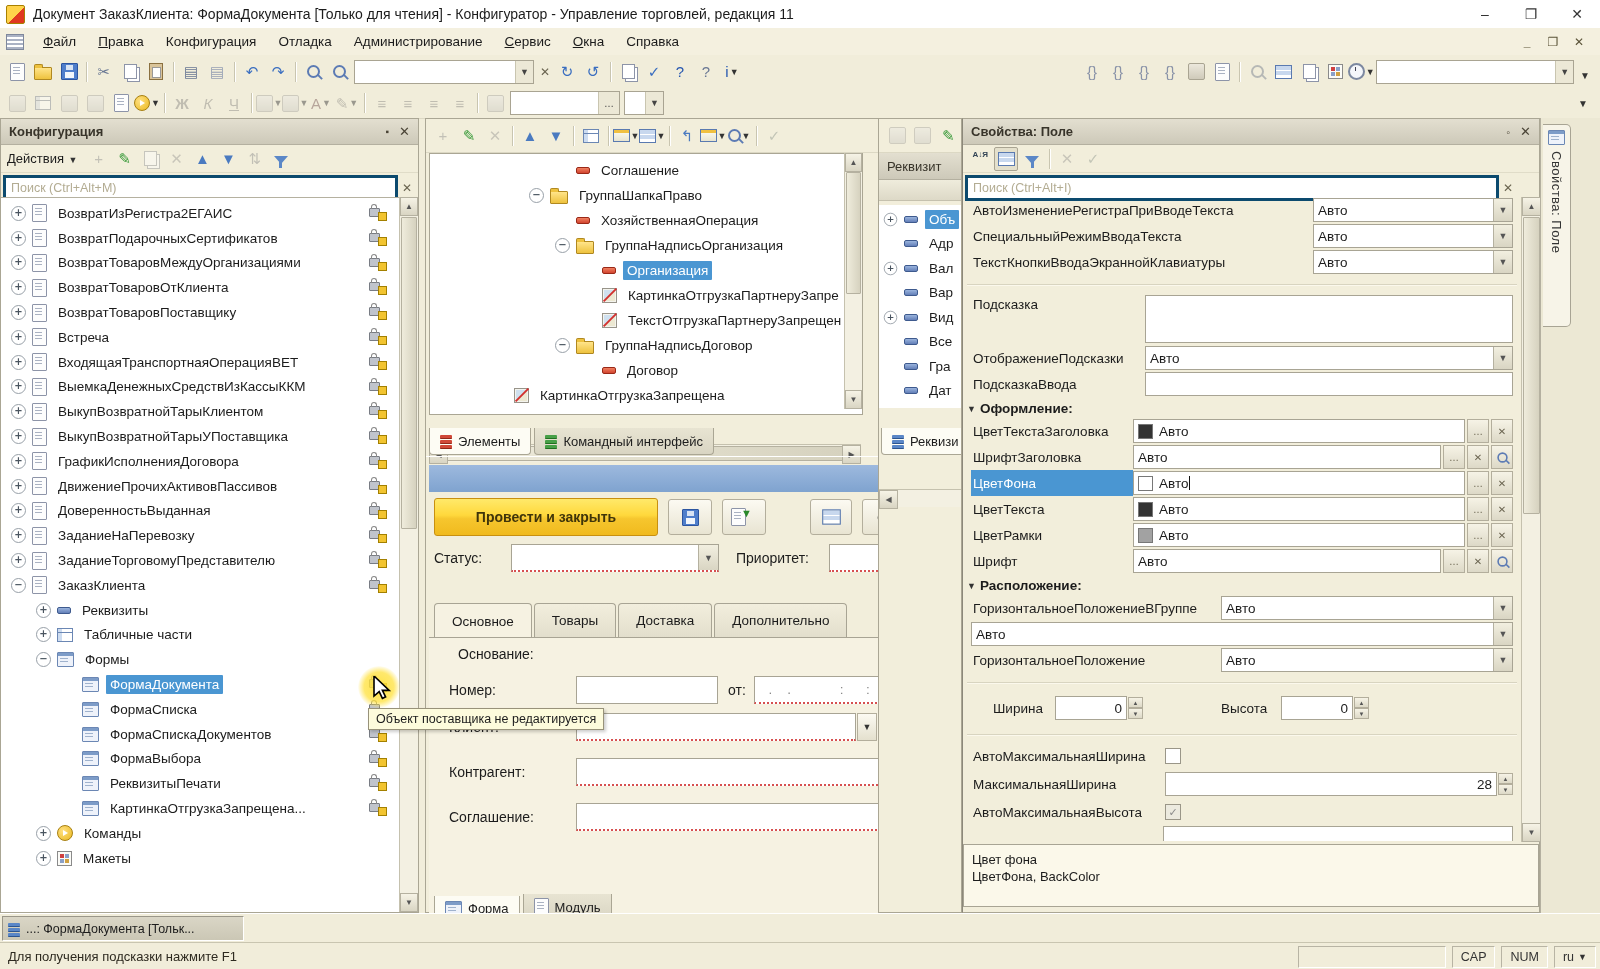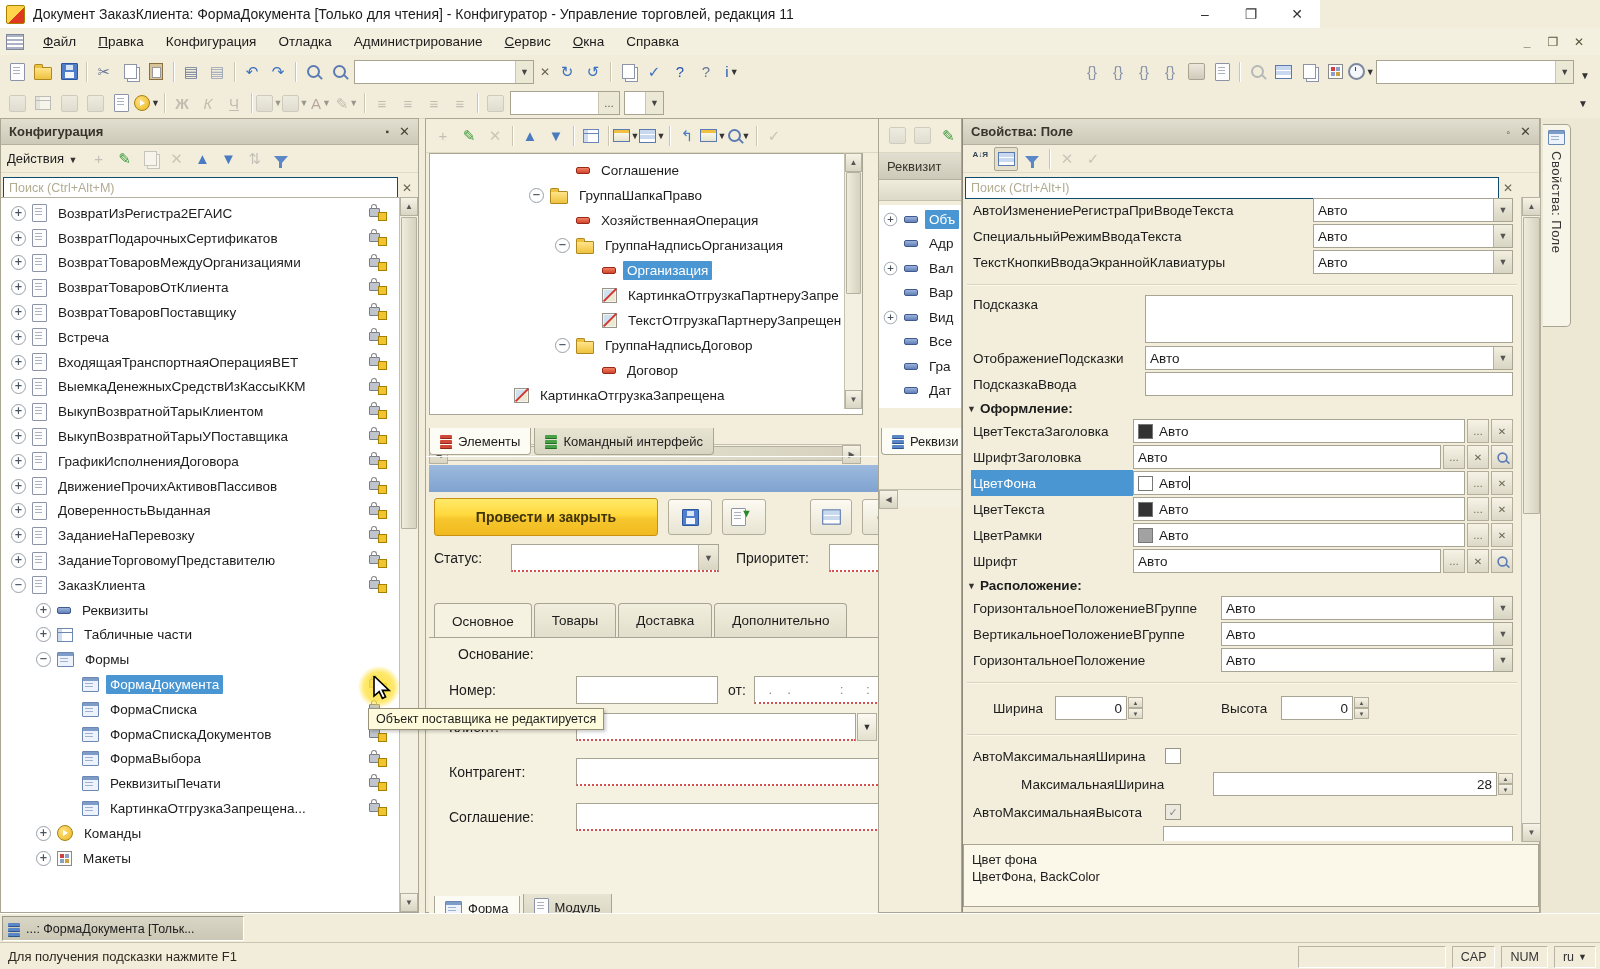--- a/index.html
+++ b/index.html
@@ -1,21 +1,21 @@
 <!DOCTYPE html>
 <html><head>
 <meta charset="utf-8">
 <style>
   html,body{margin:0;padding:0}
   body{width:1600px;height:969px;position:relative;overflow:hidden;
        font-family:"Liberation Sans","DejaVu Sans",sans-serif;background:#f1edda;color:#1c1c1c;
        -webkit-font-smoothing:antialiased}
   .abs{position:absolute}
   
-  .titlebar{left:0;top:0;width:1320px;height:28px;background:#fff;border-bottom:1px solid #d9d5c5;
+  .titlebar{left:0;top:0;width:1600px;height:28px;background:#fff;border-bottom:1px solid #d9d5c5;
             display:flex;align-items:center;font-size:14px}
   .appicon{width:17px;height:17px;margin:0 8px 0 6px;border:1px solid #a88000;border-radius:2px;
            background:linear-gradient(135deg,#ffd34a 55%,#e03820 55%)}
   .wbtns{margin-left:auto;display:flex}
   .wbtn{width:46px;height:26px;display:flex;align-items:center;justify-content:center;color:#333;font-size:14px}
   
   .menubar{left:0;top:28px;width:1600px;height:27px;background:#f4f0df;border-bottom:1px solid #e2deca;
            display:flex;align-items:center;font-size:13.5px}
   .menuicon{width:16px;height:14px;margin:0 8px 0 6px;border:1px solid #7f889c;background:
             repeating-linear-gradient(#aab2c4 0 2px,#fff 2px 4px)}
@@ -94,21 +94,21 @@
   .lockpair .lk::before{content:"";position:absolute;left:1px;top:-5px;width:4px;height:4px;border:1.5px solid #888;border-bottom:none;border-radius:3px 3px 0 0}
   .lockpair .cube{position:absolute;left:9px;top:8px;width:7px;height:7px;background:#f2c430;border:1px solid #a38000}
   .exp{width:13px;height:13px;flex:none;border:1px solid #98a0a8;border-radius:50%;background:#fff;color:#4a5560;
        font:bold 10px/11px "DejaVu Sans",sans-serif;text-align:center;margin-right:6px}
   
   .panel{background:#f2eedb;border:1px solid #aaa694;box-sizing:border-box}
   .phead{height:25px;background:linear-gradient(#e3dfd0,#cdc9b9);border-bottom:1px solid #b4b0a0;
          display:flex;align-items:center;font-size:13px;font-weight:bold;color:#38342a;padding:0 8px}
   .phx{margin-left:auto;display:flex;align-items:center;gap:10px;font-weight:normal;color:#4a4436}
   .srow{height:26px;display:flex;align-items:center;padding:2px}
-  .sbox{flex:1;height:20px;background:#fff;border:1px solid #0c4a6e;display:flex;align-items:center;
+  .sbox{flex:1;height:20px;background:#fff;border:3px solid #0c4a6e;display:flex;align-items:center;
         padding:0 5px;font-size:12.5px;color:#b3ac92}
   
   .tree{position:absolute;left:0;right:18px;top:78px;bottom:0;background:#fff;border-top:1px solid #b5b1a0;overflow:hidden;padding-top:3px}
   .trow{height:24.8px;display:flex;align-items:center;position:relative;font-size:13.5px;white-space:nowrap}
   .trow .tic{margin-right:7px}
   .tlabel{padding:2px 4px;border-radius:1px}
   .tlabel.sel{background:#4a96d2;color:#fff}
   .trow .lockpair{left:368px;top:3px}
   .vsb{position:absolute;top:78px;right:0;width:18px;bottom:0;background:#f3f0e2;border-left:1px solid #c5c1ae}
   .vsb .sb{height:17px;display:flex;align-items:center;justify-content:center;font-size:8px;color:#555;
@@ -1092,21 +1092,20 @@
         <span>Расположение:</span>
       </div>
       <div class="prow">
         <span class="plabel" style="width: 248px;">ГоризонтальноеПоложениеВГруппе</span>
         <div class="pval" style="padding-right: 20px;">
           <span>Авто</span>
           <span class="vdd">▼</span>
         </div>
       </div>
       <div class="prow">
-        <span class="plabel" style="width: 248px;">ВертикальноеПоложениеВГруппе</span>
         <div class="pval" style="padding-right: 20px;">
           <span>Авто</span>
           <span class="vdd">▼</span>
         </div>
       </div>
       <div class="prow">
         <span class="plabel" style="width: 248px;">ГоризонтальноеПоложение</span>
         <div class="pval" style="padding-right: 20px;">
           <span>Авто</span>
           <span class="vdd">▼</span>
@@ -1130,21 +1129,21 @@
           <i>▲</i>
           <i>▼</i>
         </span>
       </div>
       <div class="psep"></div>
       <div class="prow">
         <span class="plabel" style="width: 192px;">АвтоМаксимальнаяШирина</span>
         <span class="chk off">✓</span>
       </div>
       <div class="prow" style="height: 30px;">
-        <span class="plabel" style="width: 192px; margin-left: 48px;">МаксимальнаяШирина</span>
+        <span class="plabel" style="width: 192px;">МаксимальнаяШирина</span>
         <div class="pval" style="justify-content: flex-end;">
           <span>28</span>
         </div>
         <span class="spin">
           <i>▲</i>
           <i>▼</i>
         </span>
       </div>
       <div class="prow">
         <span class="plabel" style="width: 192px;">АвтоМаксимальнаяВысота</span>

